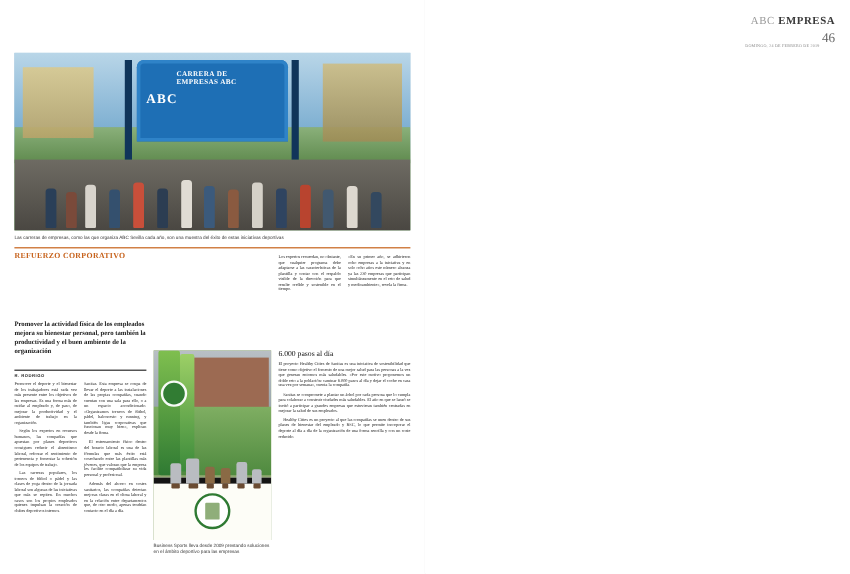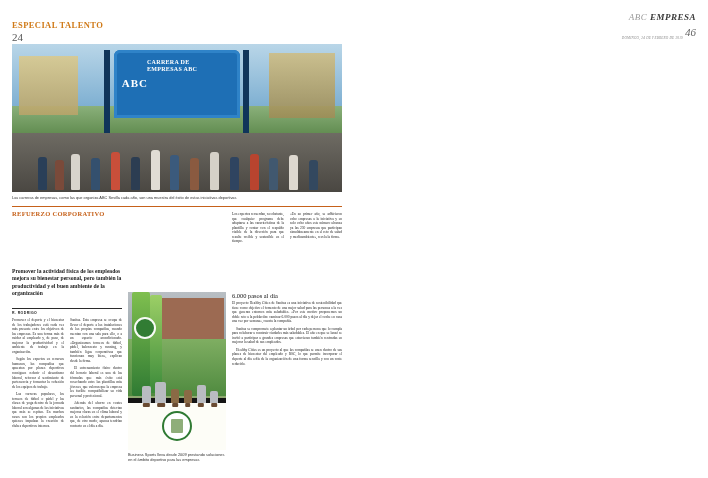--- a/index.html
+++ b/index.html
@@ -6,21 +6,21 @@
   body{
     width:708px;height:478px;
     background:#ffffff;
     font-family:"Liberation Serif", serif;
     color:#111;
     overflow:hidden;
     position:relative;
   }
   .page{position:absolute;top:0;height:478px;background:#fff;}
   .page-left{left:0;width:354px;}
-  .page-right{left:354px;width:354px;font-style:italic;}
+  .page-right{left:354px;width:354px;}
   .gutter{position:absolute;left:354px;top:0;width:1px;height:478px;background:#e9e9e9;}
 
   
   .mast-left{position:absolute;left:12px;top:20px;}
   .mast-kicker{
     font-family:"Liberation Serif",serif;
     font-weight:bold;font-size:8.5px;letter-spacing:.4px;
     color:#d07a18;text-transform:uppercase;
   }
   .mast-folio{
@@ -137,24 +137,20 @@
   .cup{position:absolute;bottom:30%;background:#b9bcc1;border-radius:2px 2px 0 0;}
   .cup::after{content:"";position:absolute;left:50%;bottom:-4px;transform:translateX(-50%);
     width:70%;height:4px;background:#6a4b32;border-radius:1px;}
   .cap-trophy{position:absolute;left:128px;top:452px;width:98px;}
 </style>
 </head>
 <body>
 
 <div class="page page-left">
 
-  <div class="mast-left">
-    <div class="mast-kicker">ESPECIAL TALENTO</div>
-    <div class="mast-folio">24</div>
-  </div>
 
   <div class="photo-race">
     <div class="race-sky"></div>
     <div class="race-mid"></div>
     <div class="race-ground"></div>
 
     <div class="race-banner"></div>
     <div class="race-banner2"></div>
 
     <div class="race-post" style="left:28%"></div>

